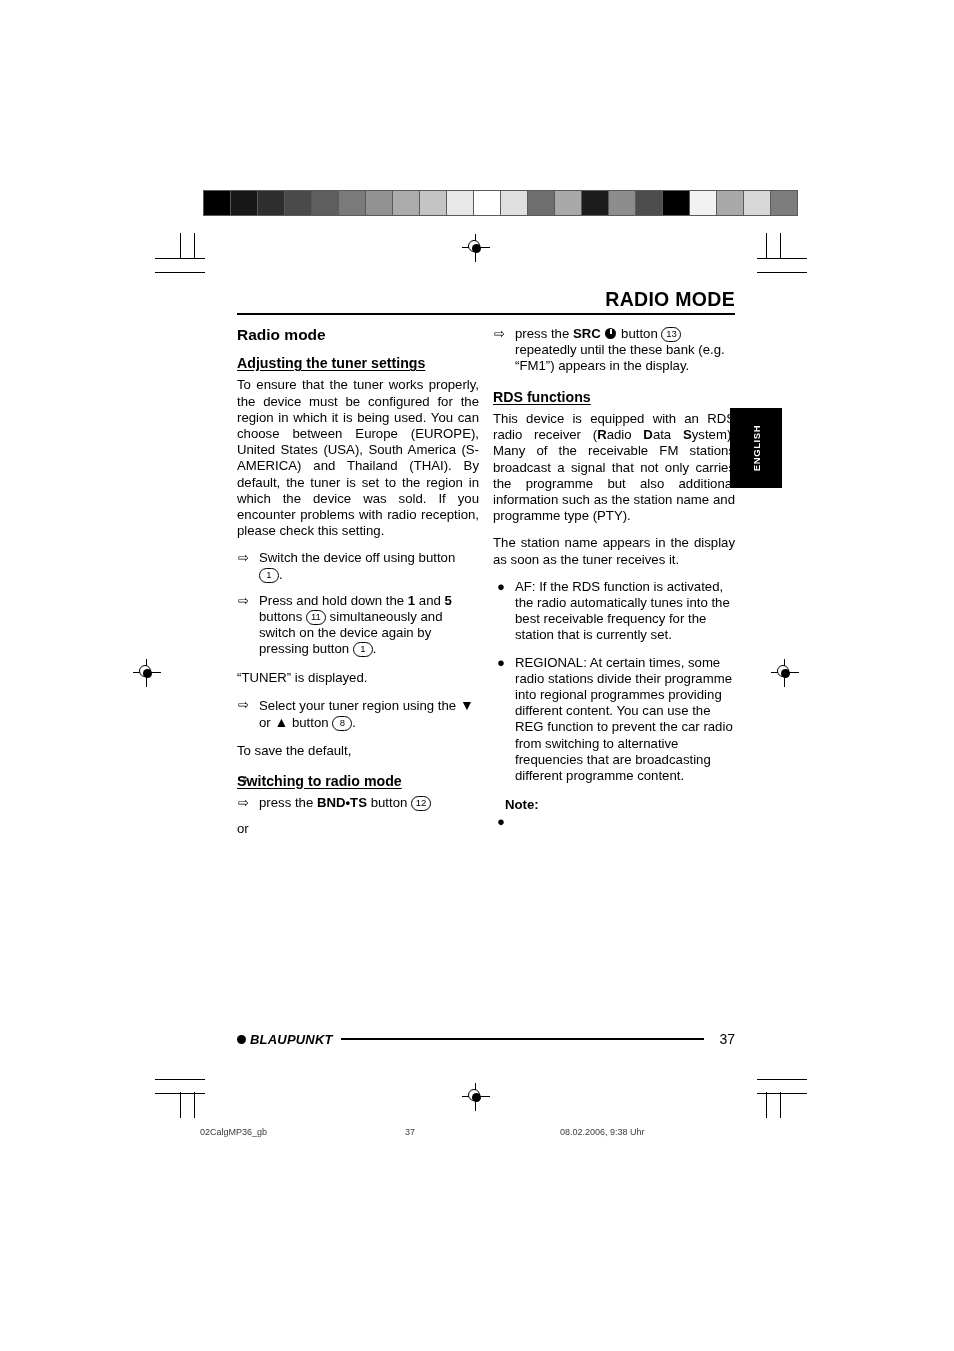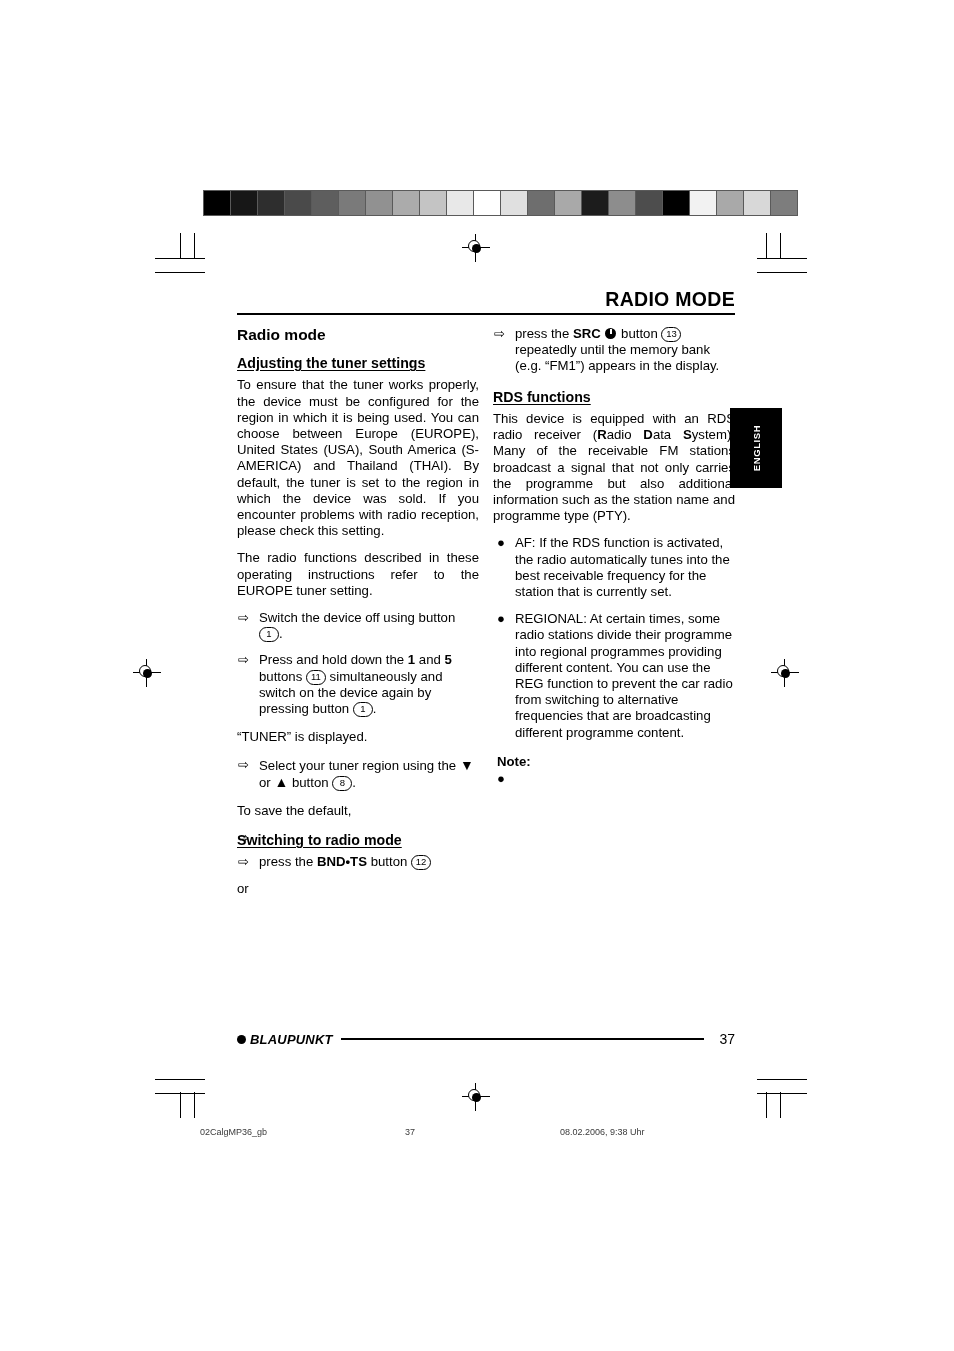--- a/index.html
+++ b/index.html
@@ -112,21 +112,21 @@
     line-height: 16.2px;
     margin: 0 0 11px 0;
     text-align: justify;
   }
   p.body.ragged { text-align: left; margin-top: 12px; }
 
   p.note-head {
     font-size: 13.2px;
     line-height: 16.2px;
     font-weight: bold;
-    margin: 0 0 1px 4px;
+    margin: 0 0 1px 12px;
   }
 
   
   ul.arrow, ul.dot {
     list-style: none;
     margin: 0 0 10px 0;
     padding: 0;
   }
   ul.arrow > li, ul.dot > li {
     position: relative;
@@ -351,21 +351,20 @@
   <div class="cols">
 
     <div class="col">
 
       <h1 class="sec-title">Radio mode</h1>
 
       <h2 class="sub-title">Adjusting the tuner settings</h2>
 
       <p class="body">To ensure that the tuner works properly, the device must be configured for the region in which it is being used. You can choose between Europe (EUROPE), United States (USA), South America (S-AMERICA) and Thailand (THAI). By default, the tuner is set to the region in which the device was sold. If you encounter problems with radio reception, please check this setting.</p>
 
-      <p class="body">The radio functions described in these operating instructions refer to the EUROPE tuner setting.</p>
 
       <ul class="arrow">
         <li>
           <span class="mark">⇨</span>
           <span>Switch the device off using button</span>
           <br><span class="ref">1</span>.
         </li>
       </ul>
 
       <ul class="arrow">
@@ -424,28 +423,29 @@
     <div class="col">
 
       <ul class="arrow" style="margin-bottom:14px;">
         <li>
           <span class="mark">⇨</span>
           <span>press the</span>
           <span class="b">SRC</span>
           <span class="pwr-icon"></span>
           <span>button</span>
           <span class="ref">13</span>
-          <span>repeatedly until the memory bank (e.g. “FM1”) appears in the display.</span>
+          <span>repeatedly until the these bank (e.g. “FM1”) appears in the display.</span>
         </li>
       </ul>
 
       <h2 class="sub-title">RDS functions</h2>
 
       <p class="body"><span>This device is equipped with an RDS radio receiver (</span><span class="b">R</span><span>adio </span><span class="b">D</span><span>ata </span><span class="b">S</span><span>ystem). Many of the receivable FM stations broadcast a signal that not only carries the programme but also additional information such as the station name and programme type (PTY).</span></p>
 
+      <p class="body">The station name appears in the display as soon as the tuner receives it.</p>
 
 
       <ul class="dot" style="margin-bottom:11px;">
         <li>
           <span class="mark">●</span>
           <span>AF: If the RDS function is activated, the radio automatically tunes into the best receivable frequency for the station that is currently set.</span>
         </li>
       </ul>
 
       <ul class="dot" style="margin-bottom:13px;">

